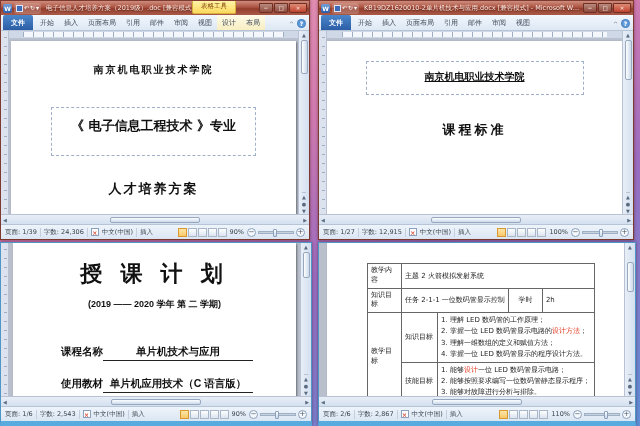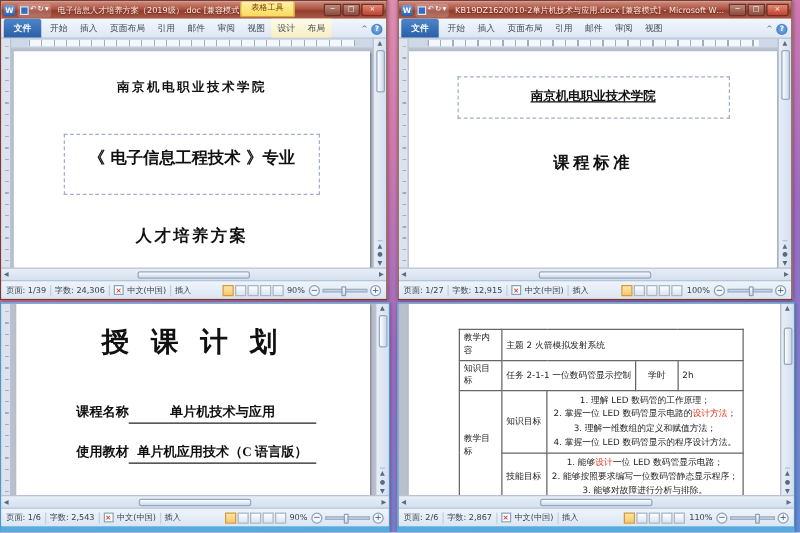--- a/index.html
+++ b/index.html
@@ -96,35 +96,35 @@
   .tl-sub { margin-top:24px; font-size:13px; font-weight:bold; letter-spacing:2px; }
 
   .p-tr { left:0; right:0; text-align:center; }
   .tr-box { margin:20px auto 0; width:218px; border:1px dashed #9fb0c8; padding:8px 0 10px; }
   .tr-l1 { font-size:10px; font-weight:bold; text-decoration:underline; }
   .tr-l2 { font-size:13.5px; font-weight:bold; text-decoration:underline; margin-top:5px; }
   .tr-course { margin-top:42px; font-size:14.5px; font-weight:bold; }
   .caret-line { display:inline-block; width:1px; height:13px; background:#000; vertical-align:-2px; margin-left:2px; }
   .tr-sub { margin-top:26px; font-size:13px; font-weight:bold; letter-spacing:3px; }
 
-  .p-bl { left:4px; right:4px; font-family:Liberation Serif, serif; }
+  .p-bl { left:4px; right:4px; font-family:Liberation Sans, sans-serif; }
   .bl-title { margin-top:16px; text-align:center; font-size:22px; font-weight:bold; letter-spacing:6px; }
   .bl-term { margin-top:9px; text-align:center; font-size:9px; font-weight:bold; }
   .bl-line { margin:34px 0 0 48px; font-size:10.5px; font-weight:bold; }
   .bl-line + .bl-line { margin-top:16px; }
   .bl-val { display:inline-block; min-width:150px; border-bottom:1px solid #222; text-align:center; padding:0 4px 1px; }
 
   .p-br { left:8px; right:0; }
   .br-table { position:absolute; left:40px; top:20px; border-collapse:collapse; font-size:7px; color:#1c1c1c; }
   .br-table td { border:1px solid #666; padding:2px 3px; vertical-align:middle; }
   .td-lbl { width:34px; text-align:left; line-height:1.4; }
   .td-lbl2 { width:36px; text-align:left; line-height:1.4; }
   .td-hrs { width:34px; text-align:center; }
   .td-hrsv { width:52px; }
-  .td-items { padding:2px 4px; line-height:1.6; vertical-align:top;text-align:center; }
+  .td-items { padding:2px 4px; line-height:1.6; vertical-align:top; }
   .r1 td, .r2 td { height:24px; }
   .red { color:#e03318; }
 </style>
 </head>
 <body>
 
 <div class="window w-tl">
   <div class="titlebar">
     <span class="appicon">W</span>
     <span class="qat">
@@ -302,20 +302,21 @@
   </div>
 </div>
 
 <div class="window w-bl">
   <div class="docarea">
     <div class="vruler"></div>
     <div class="canvascol">
       <div class="canvas">
         <div class="page p-bl" style="top:0">
           <div class="bl-title">授 课 计 划</div>
+          <div class="bl-term">(2019 —— 2020 学年 第 二 学期)</div>
           <div class="bl-line"><span>课程名称</span><span class="bl-val">单片机技术与应用</span></div>
           <div class="bl-line"><span>使用教材</span><span class="bl-val">单片机应用技术（C 语言版）</span></div>
         </div>
       </div>
     </div>
     <div class="vscroll">
       <span class="sarrow">▲</span>
       <span class="vthumb" style="height:26px"></span>
       <span class="browse">
         <span>▲</span>

